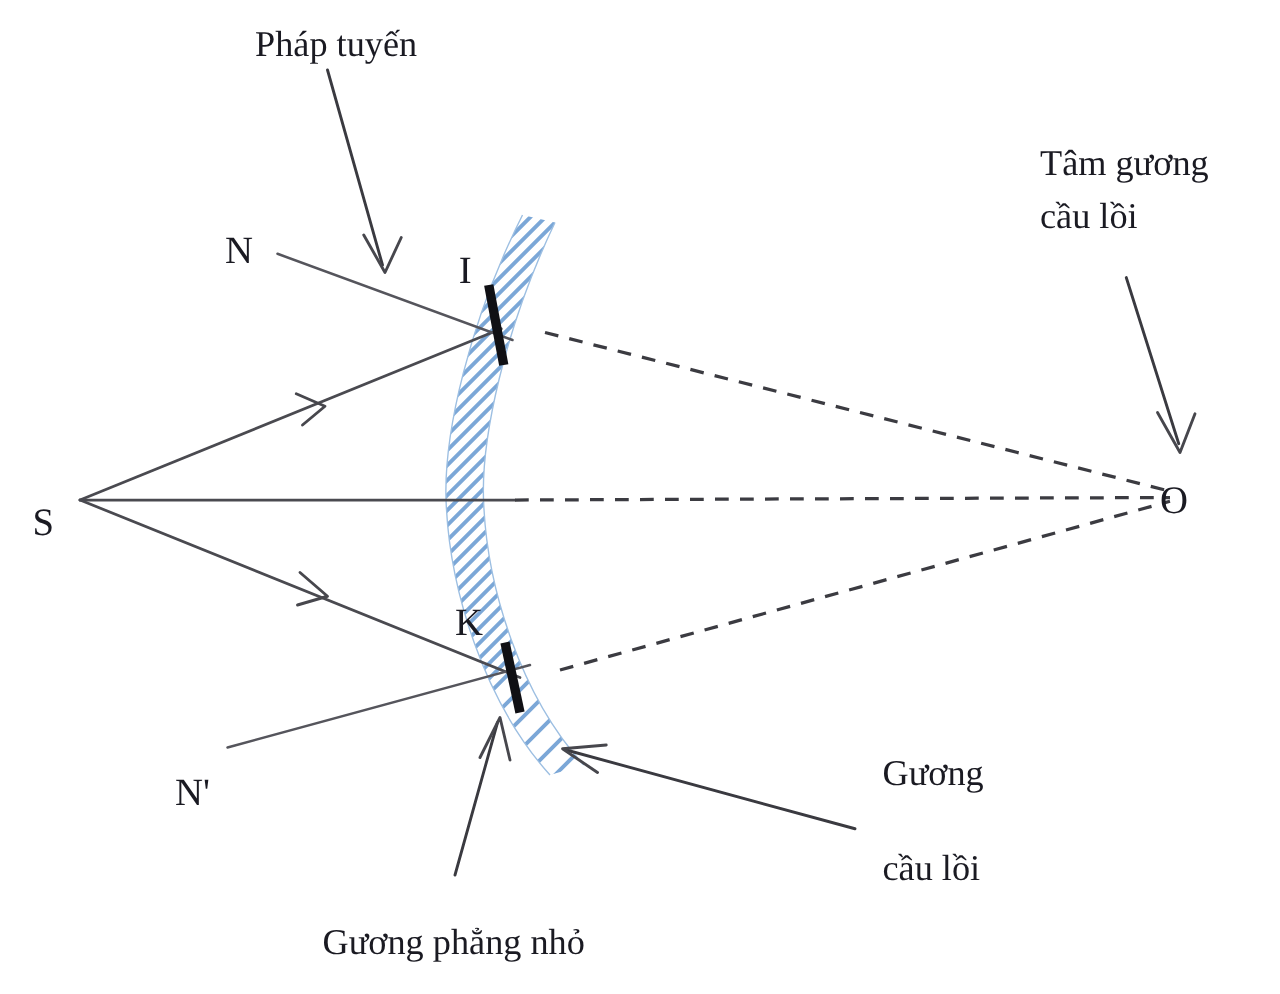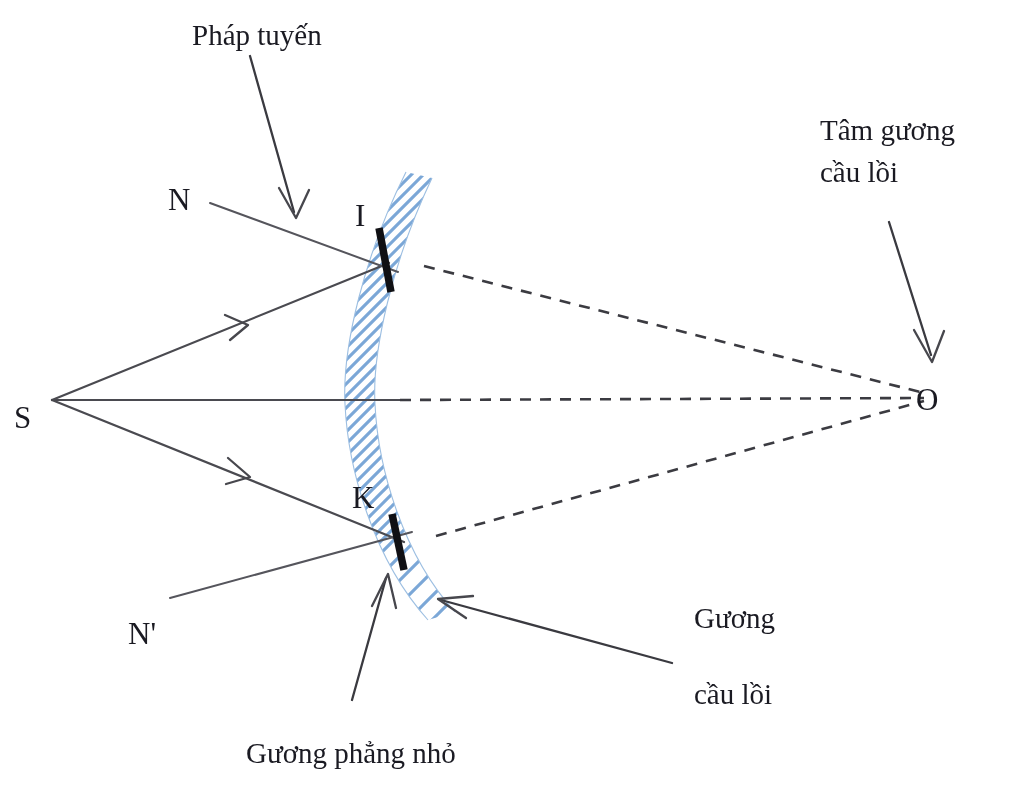--- a/index.html
+++ b/index.html
@@ -9,21 +9,21 @@
   }
   body {
     width: 1024px;
     height: 795px;
     position: relative;
     font-family: "Liberation Serif", "DejaVu Serif", serif;
     overflow: hidden;
   }
   #diagram-root {
     position: absolute;
-    left: 0;
+    left: 12px;
     top: 0;
     width: 852px;
     height: 795px;
   }
   svg#figure {
     display: block;
     width: 1024px;
     height: 795px;
   }
   .lbl {

